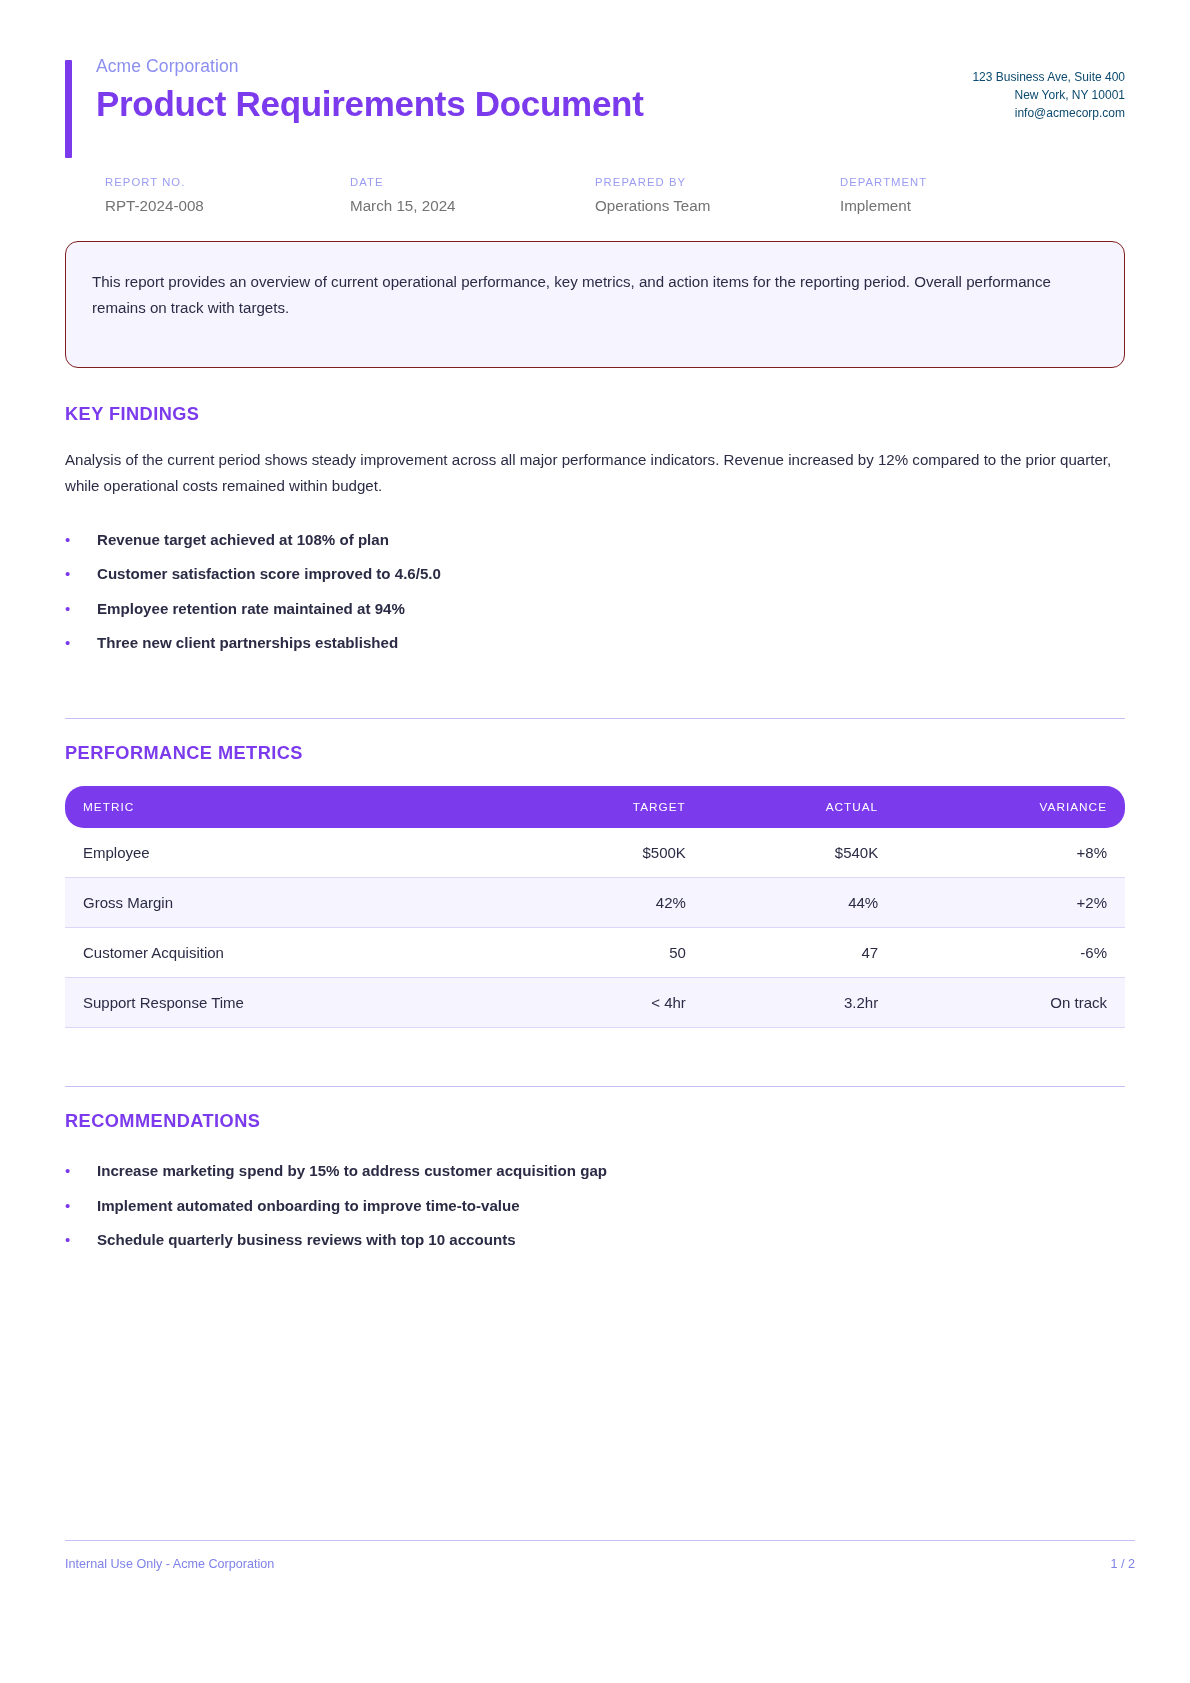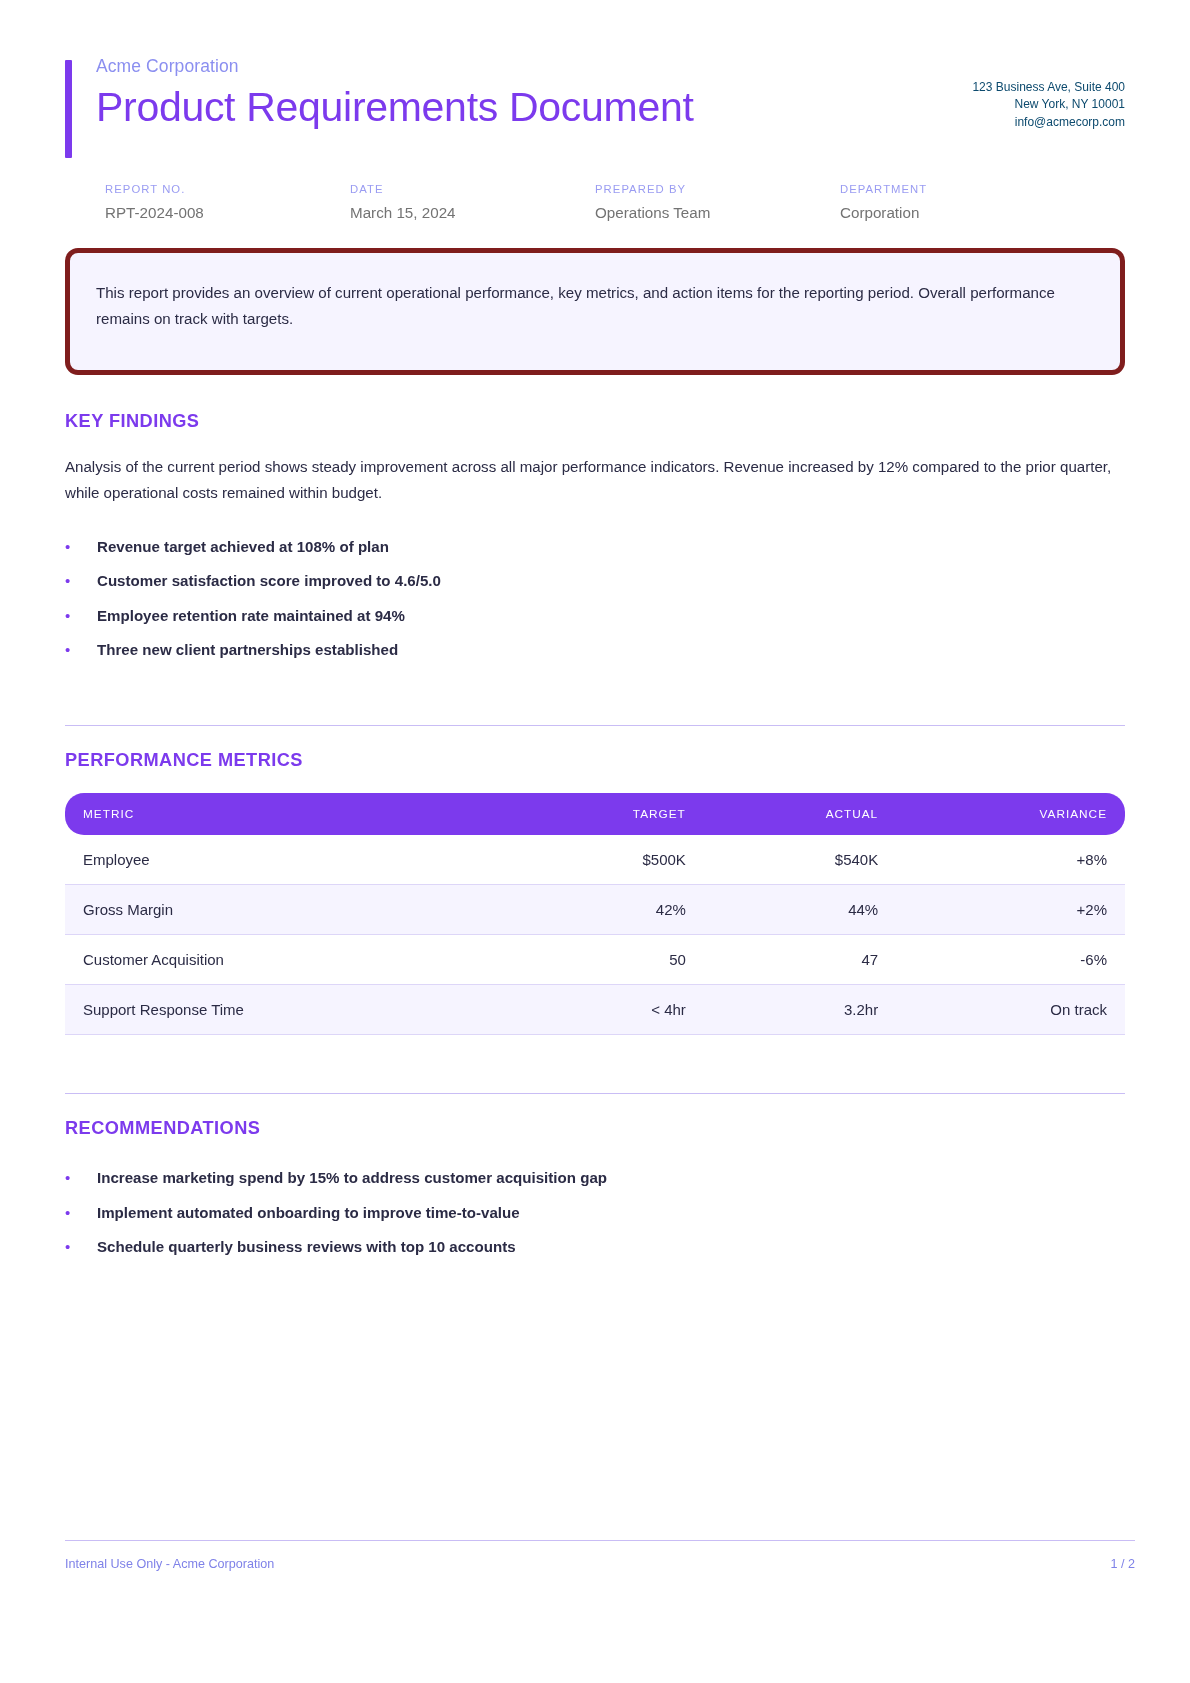--- a/index.html
+++ b/index.html
@@ -22,21 +22,21 @@
     width: 1190px;
     height: 1683px;
     background: #ffffff;
     padding: 0 65px;
   }
 
   
   .doc-header {
     display: flex;
     justify-content: space-between;
-    align-items: flex-end;
+    align-items: center;
     padding-top: 56px;
   }
 
   .header-left {
     position: relative;
     padding-left: 31px;
   }
 
   .accent-bar {
     position: absolute;
@@ -50,22 +50,22 @@
 
   .company-name {
     font-size: 17.5px;
     color: #8b8ff0;
     letter-spacing: 0.1px;
     line-height: 1.25;
     margin-bottom: 6px;
   }
 
   .doc-title {
-    font-size: 41px;
-    font-weight: normal;
+    font-size: 35px;
+    font-weight: bold;
     color: #7c3aed;
     letter-spacing: -0.3px;
     line-height: 1.17;
   }
 
   .header-right {
     text-align: right;
     font-size: 12px;
     line-height: 1.48;
     color: #0c4a6e;
@@ -91,21 +91,21 @@
 
   .meta-value {
     font-size: 15.2px;
     color: #737373;
     line-height: 1.3;
   }
 
   
   .summary-box {
     margin-top: 25px;
-    border: 5px solid #7f1d1d;
+    border: 1px solid #7f1d1d;
     border-radius: 13px;
     background: #f6f4ff;
     padding: 27px 26px 30px 26px;
     min-height: 127px;
   }
 
   .summary-text {
     font-size: 15.1px;
     line-height: 1.76;
     color: #2b2b45;
@@ -257,21 +257,21 @@
     <div class="meta-col">
       <div class="meta-label">DATE</div>
       <div class="meta-value">March 15, 2024</div>
     </div>
     <div class="meta-col">
       <div class="meta-label">PREPARED BY</div>
       <div class="meta-value">Operations Team</div>
     </div>
     <div class="meta-col">
       <div class="meta-label">DEPARTMENT</div>
-      <div class="meta-value">Corporation</div>
+      <div class="meta-value">Implement</div>
     </div>
   </div>
 
   <div class="summary-box">
     <p class="summary-text">This report provides an overview of current operational performance, key metrics, and action items for the reporting period. Overall performance remains on track with targets.</p>
   </div>
 
   <div class="section">
     <h2 class="section-heading">KEY FINDINGS</h2>
     <p class="body-paragraph">Analysis of the current period shows steady improvement across all major performance indicators. Revenue increased by 12% compared to the prior quarter, while operational costs remained within budget.</p>

